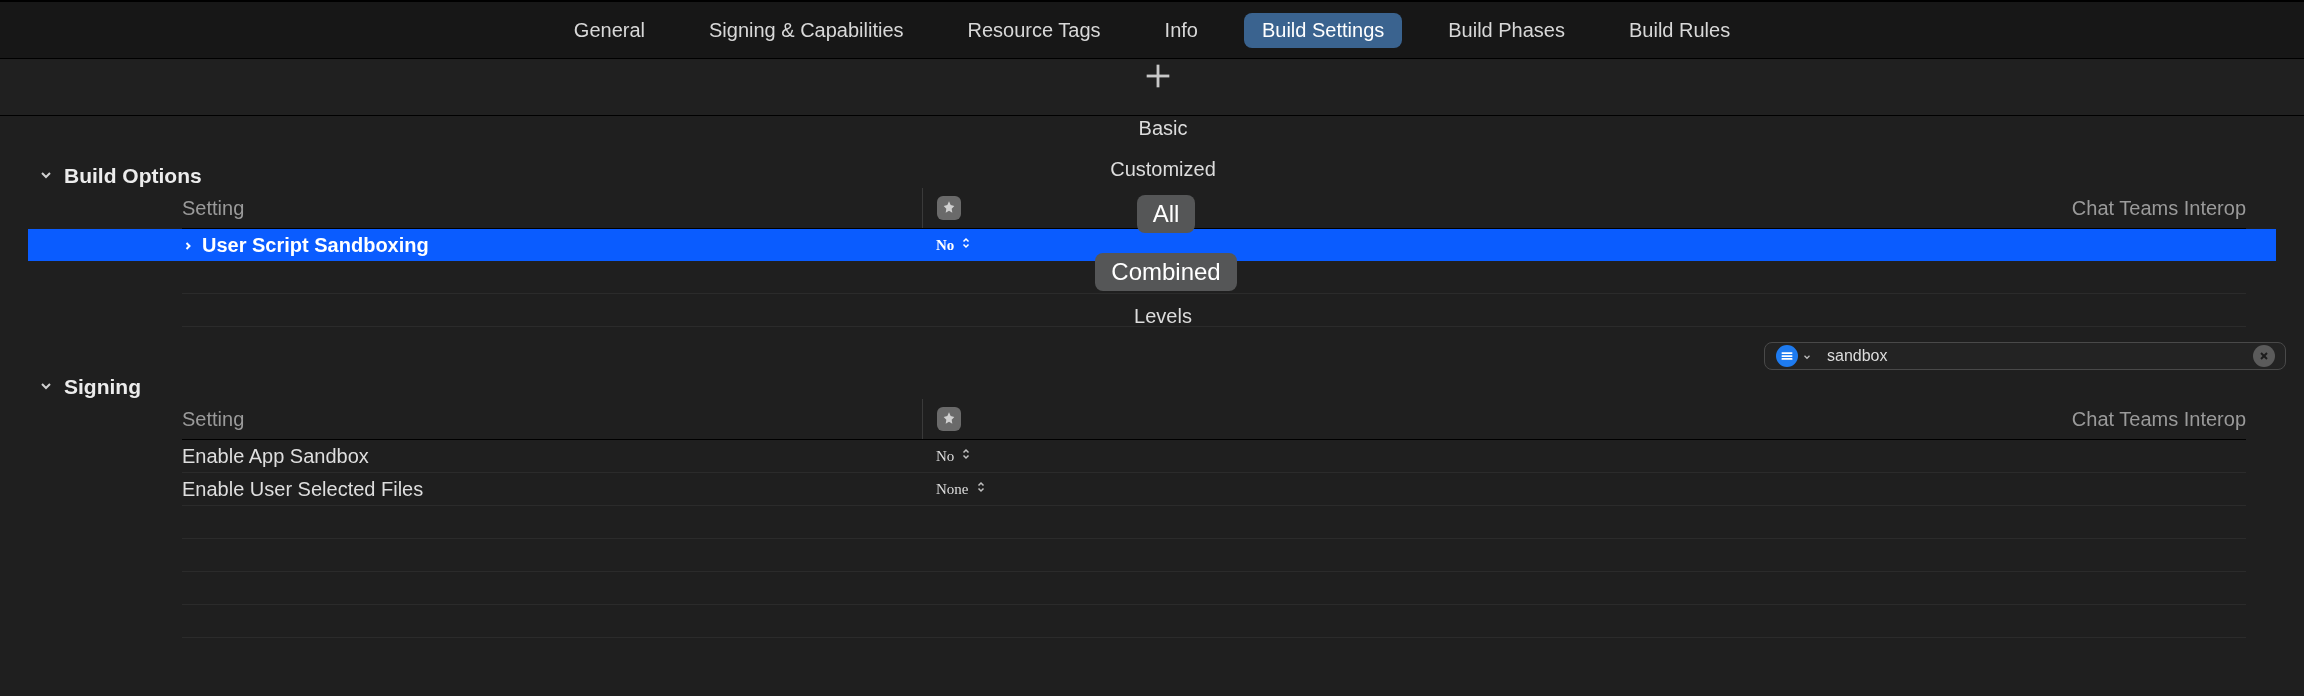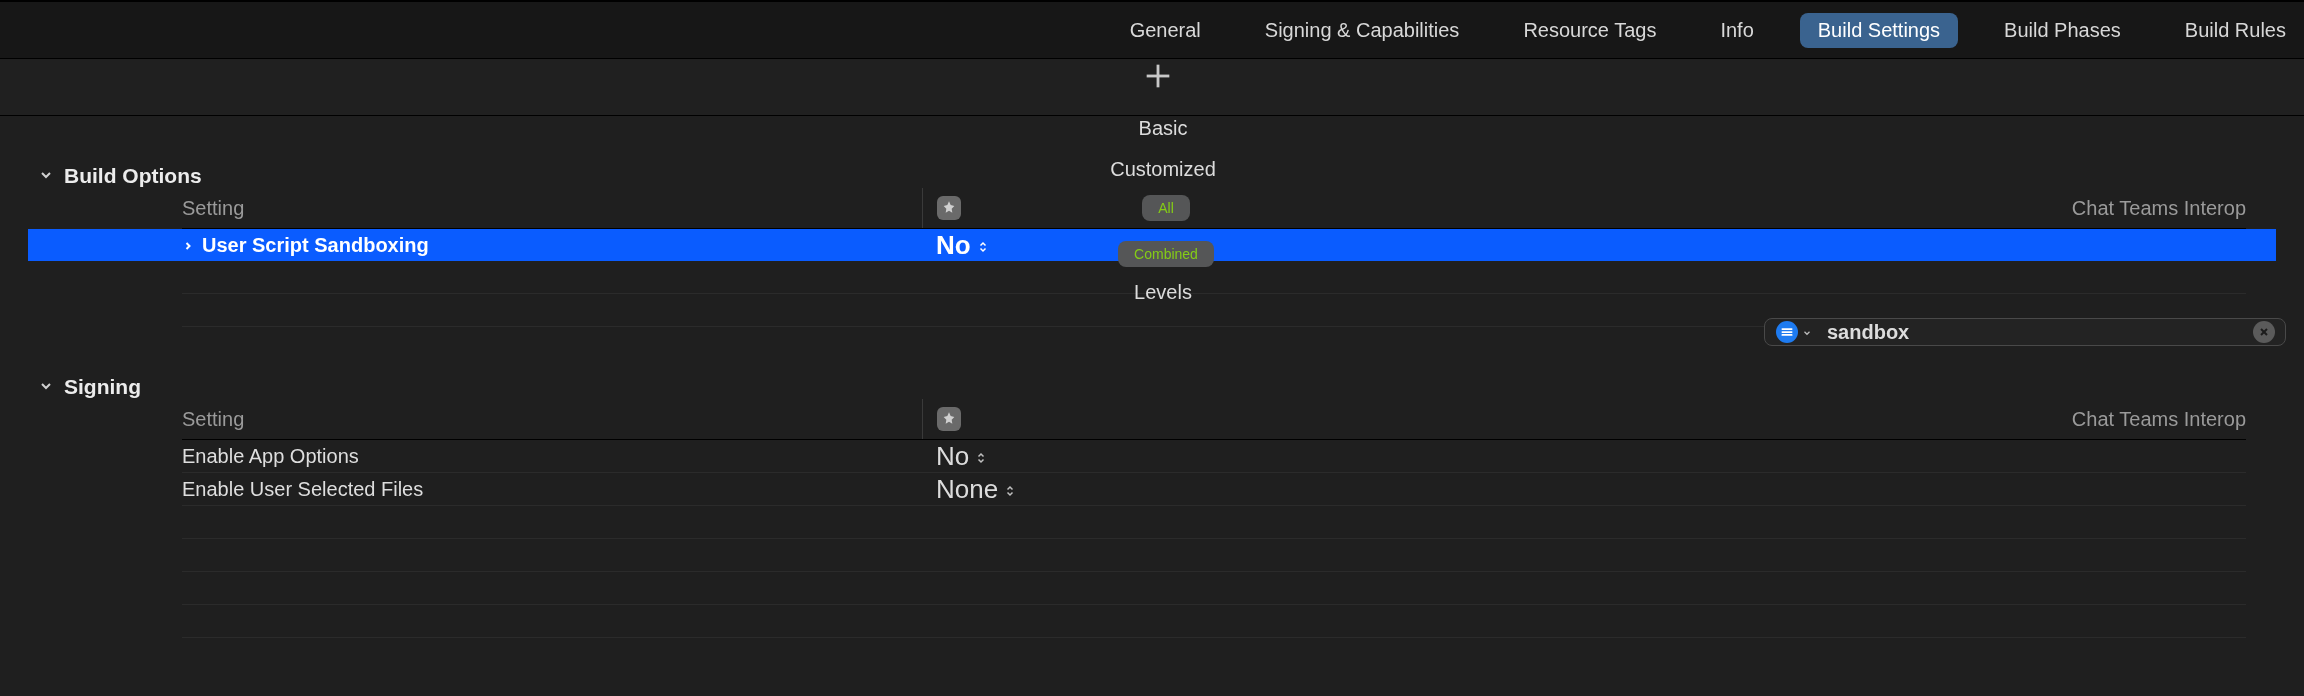--- a/index.html
+++ b/index.html
@@ -27,21 +27,21 @@
   }
   .frame {
     position: relative;
     width: 100%; height: 100%;
     background: var(--bg);
   }
   
   .top-tabs {
     display: flex;
     align-items: center;
-    justify-content: flex-end;
+    justify-content: center;
     height: 56px;
     border-top: 2px solid #000;
     border-bottom: 1px solid #000;
     background: var(--bg-darker);
     gap: 28px;
   }
   .top-tab {
     padding: 6px 18px;
     border-radius: 8px;
     cursor: pointer;
@@ -78,22 +78,22 @@
   }
   .filter-link {
     padding: 4px 8px;
     color: var(--text);
     font-size: 20px;
     cursor: pointer;
   }
   .pill {
     padding: 5px 16px;
     background: var(--pill-bg);
-    color: #84cc16;
-    font-size: 14px;
+    color: #ffffff;
+    font-size: 24px;
     border-radius: 8px;
     cursor: pointer;
     margin-left: 6px;
   }
   .search-wrap {
     margin-left: auto;
     display: flex; align-items: center;
     width: 500px; height: 38px;
     background: var(--search-bg);
     border: 1px solid var(--search-border);
@@ -113,22 +113,21 @@
     display: flex; align-items: center; justify-content: center;
   }
   .scope-dot svg { width: 14px; height: 14px; }
   .scope-chevron svg { width: 10px; height: 10px; }
   .search-input {
     flex: 1;
     background: transparent;
     border: none;
     outline: none;
     color: var(--text);
-    font-size: 20px;
-    font-weight: bold;
+    font-size: 16px;
   }
   .clear-btn {
     width: 22px; height: 22px;
     border-radius: 50%;
     background: #5b5b5b;
     display: flex; align-items: center; justify-content: center;
     cursor: pointer;
   }
   .clear-btn svg { width: 12px; height: 12px; }
   
@@ -185,21 +184,22 @@
     border-bottom: 1px solid #2b2b2b;
   }
   .row .label {
     display: flex; align-items: center; gap: 8px;
     color: #dedede;
     font-size: 20px;
   }
   .row .value {
     display: flex; align-items: center; gap: 6px;
     padding-left: 14px;
-    font-size: 26px;
+    font-size: 15px;
+    font-family: Liberation Serif, serif;
   }
   .row.selected {
     background: var(--selection-blue);
     color: #fff;
     margin-left: 0; margin-right: 0;
     padding-left: 154px;
     padding-right: 47px;
     border-bottom: none;
   }
   .row.selected .label { font-weight: 700; color: #fff; }
@@ -323,21 +323,21 @@
             <svg viewBox="0 0 24 24" fill="#d0d0d0">
                 <path d="M12 2l2.5 5.5L20 9l-4 4 1 6-5-3-5 3 1-6-4-4 5.5-1.5z"></path>
               </svg>
           </span>
           <span>Chat Teams Interop</span>
         </div>
       </div>
 
       <div class="row">
         <div class="label">
-          <span>Enable App Options</span>
+          <span>Enable App Sandbox</span>
         </div>
         <div class="value">
           <span>No</span>
           <span class="updown">
             <svg viewBox="0 0 24 24" fill="none" stroke="#c0c0c0" stroke-width="3">
                 <polyline points="7 9 12 4 17 9"></polyline>
                 <polyline points="7 15 12 20 17 15"></polyline>
               </svg>
           </span>
         </div>

